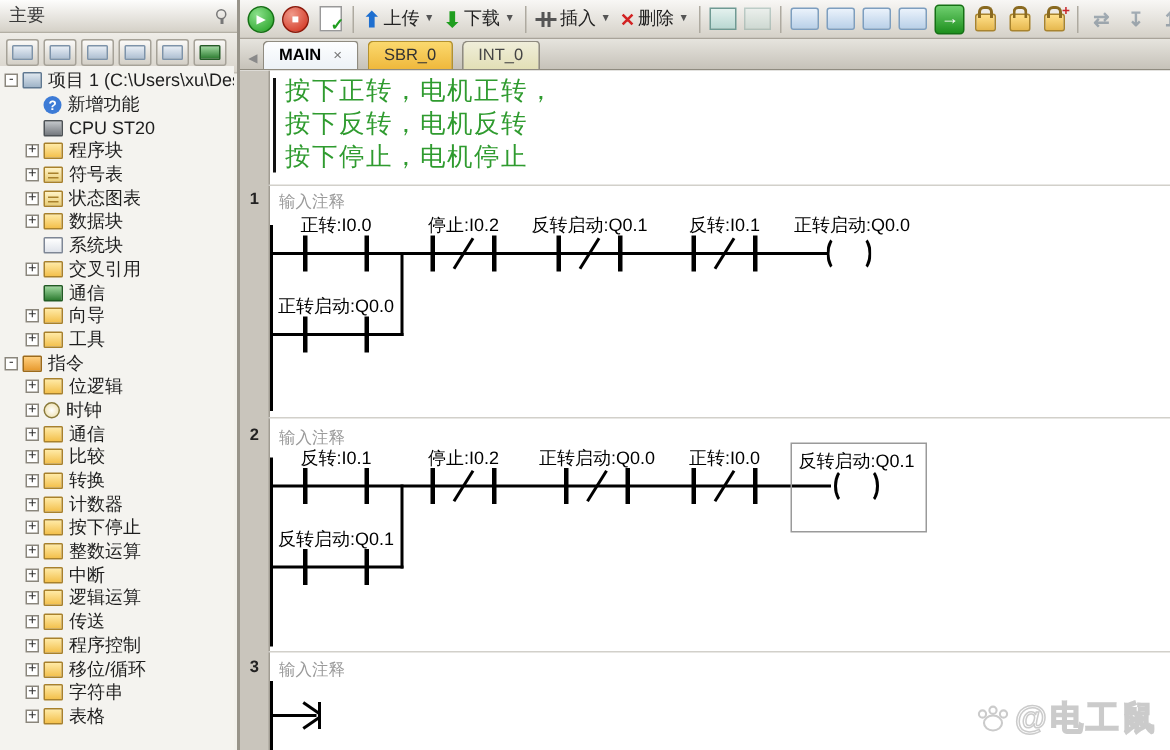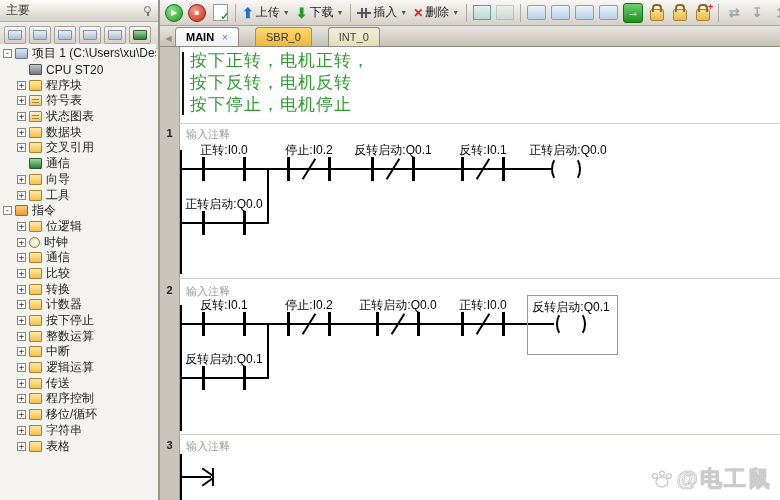--- a/index.html
+++ b/index.html
@@ -75,21 +75,21 @@
   .lock.plus::after{content:"+";position:absolute;right:-4px;top:-8px;color:#c9262b;font-size:9px;font-weight:bold}
   .dis{opacity:.40}
   .garrow{font-size:13px;color:#35506b;font-weight:bold}
 
   
   .tabbar{position:absolute;left:160px;top:26px;right:0;height:21px;box-sizing:border-box;
           background:linear-gradient(#e6e4de,#c6c2b9);border-bottom:1px solid #8f8b80;
           display:flex;align-items:flex-end;padding-left:2px}
   .tabnav{width:13px;height:16px;font-size:8px;color:#8a8a8a;display:flex;align-items:center;justify-content:center}
   .tab{height:19px;box-sizing:border-box;display:flex;align-items:center;padding:0 10px;font-size:11px;
-       border:1px solid #8f8b80;border-bottom:none;border-radius:4px 3px 0 0;margin-right:16px;color:#333}
+       border:1px solid #8f8b80;border-bottom:none;border-radius:4px 3px 0 0;margin-right:6px;color:#333}
   .tab.active{background:linear-gradient(#fdfeff,#edf2f7);font-weight:bold;color:#000}
   .tab.sbr{background:linear-gradient(#fbd96e,#efb83c);border-color:#b4922e}
   .tab.int{background:linear-gradient(#f0eeda,#e2dfb6);color:#444}
   .tabx{margin-left:8px;color:#777;font-size:10px;font-weight:normal}
 
   
   .editor{position:absolute;left:160px;top:47px;right:0;bottom:0;background:#fff;overflow:hidden}
   .gutter{position:absolute;left:0;top:0;width:19px;height:100%;background:#c9c5bc;border-right:1px solid #a19d93}
   .nnum{position:absolute;left:0;width:19px;text-align:center;font-size:11px;font-weight:bold;color:#222}
   .ncomment{position:absolute;left:26px;font-size:11px;color:#9b9b9b;white-space:nowrap}
@@ -133,20 +133,25 @@
   </div>
   <div class="tree">
     <ul>
       <li class="ti lvl0">
           <span class="exp">-</span>
           <span class="ico i-proj"></span>
           <span class="tl">项目 1 (C:\Users\xu\Deskt</span>
         </li>
       <li class="ti lvl1">
           <span class="exp"></span>
+          <span class="ico i-q"></span>
+          <span class="tl">新增功能</span>
+        </li>
+      <li class="ti lvl1">
+          <span class="exp"></span>
           <span class="ico i-cpu"></span>
           <span class="tl">CPU ST20</span>
         </li>
       <li class="ti lvl1">
           <span class="exp">+</span>
           <span class="ico i-folder"></span>
           <span class="tl">程序块</span>
         </li>
       <li class="ti lvl1">
           <span class="exp">+</span>
@@ -155,20 +160,25 @@
         </li>
       <li class="ti lvl1">
           <span class="exp">+</span>
           <span class="ico i-table"></span>
           <span class="tl">状态图表</span>
         </li>
       <li class="ti lvl1">
           <span class="exp">+</span>
           <span class="ico i-folder"></span>
           <span class="tl">数据块</span>
+        </li>
+      <li class="ti lvl1">
+          <span class="exp"></span>
+          <span class="ico i-page"></span>
+          <span class="tl">系统块</span>
         </li>
       <li class="ti lvl1">
           <span class="exp">+</span>
           <span class="ico i-folder"></span>
           <span class="tl">交叉引用</span>
         </li>
       <li class="ti lvl1">
           <span class="exp"></span>
           <span class="ico i-monitor"></span>
           <span class="tl">通信</span>

